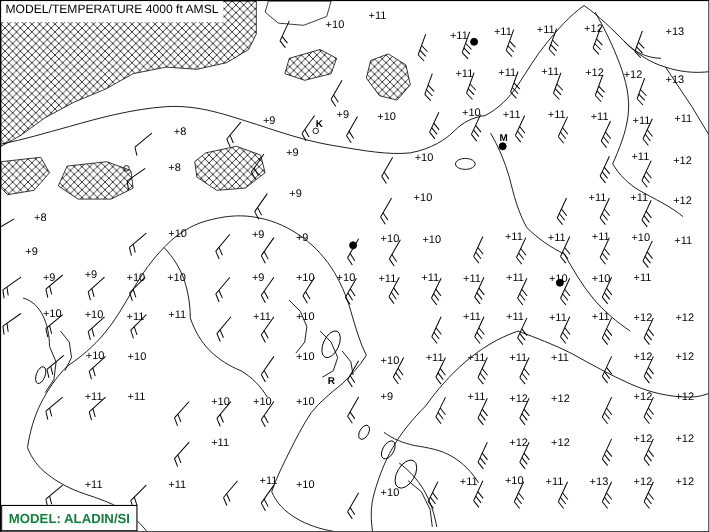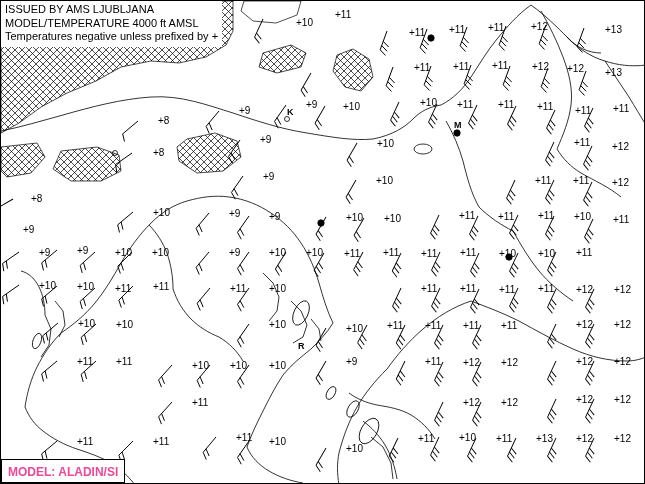--- a/index.html
+++ b/index.html
@@ -3,21 +3,21 @@
 <meta charset="utf-8">
 <style>
   html,body{margin:0;padding:0;background:#fff;}
   body{font-family:"Liberation Sans",sans-serif;}
   #stage{position:relative;width:645px;height:484px;background:#fff;overflow:hidden;border:1px solid #000;box-sizing:border-box;}
   #mapsvg{position:absolute;left:0;top:0;width:645px;height:484px;}
   .hdr{position:absolute;left:0;top:0;background:#fff;padding:2px 4px 3px 4px;z-index:30;}
   .hdr div{font-size:11px;line-height:13.5px;color:#000;white-space:nowrap;}
   .hdr .b{font-weight:normal;}
   .model{position:absolute;left:0;bottom:0;background:#fff;border:1px solid #000;padding:2px 6px;z-index:30;}
-  .model span{font-size:12px;font-weight:bold;color:#ec4899;}
+  .model span{font-size:12px;font-weight:bold;color:#15803d;}
   .tlabel{position:absolute;font-size:10px;color:#000;white-space:nowrap;z-index:20;}
   .city{position:absolute;font-size:9px;font-weight:bold;color:#000;z-index:21;}
 </style>
 </head>
 <body>
 
 <div id="stage">
 
   <svg id="mapsvg" viewBox="0 0 645 484">
     <defs>
@@ -806,22 +806,20 @@
       <div class="tlabel" style="left: 575px; top: 432px;">+12</div>
       <div class="tlabel" style="left: 613px; top: 432px;">+12</div>
     </div>
   <div id="cities">
       <div class="city" style="left: 286px; top: 106px;">K</div>
       <div class="city" style="left: 453px; top: 119px;">M</div>
       <div class="city" style="left: 297px; top: 340px;">R</div>
     </div>
 
   <div class="hdr">
-    <div>ISSUED BY AMS LJUBLJANA</div>
     <div><span>MODEL/TEMPERATURE </span><span class="b">4000 ft AMSL</span></div>
-    <div>Temperatures negative unless prefixed by +</div>
   </div>
 
   <div class="model">
     <span>MODEL: ALADIN/SI</span>
   </div>
 
 </div>
 
 </body></html>

